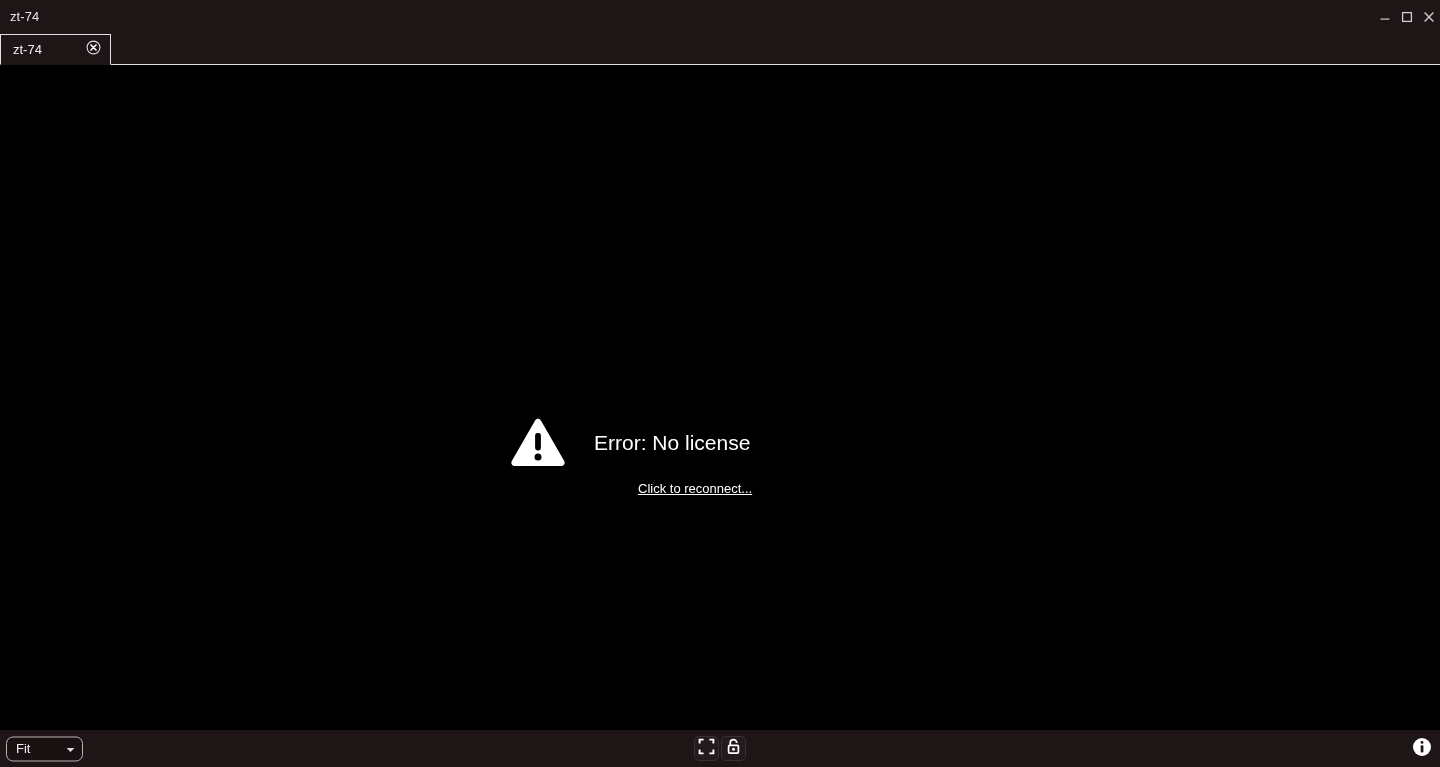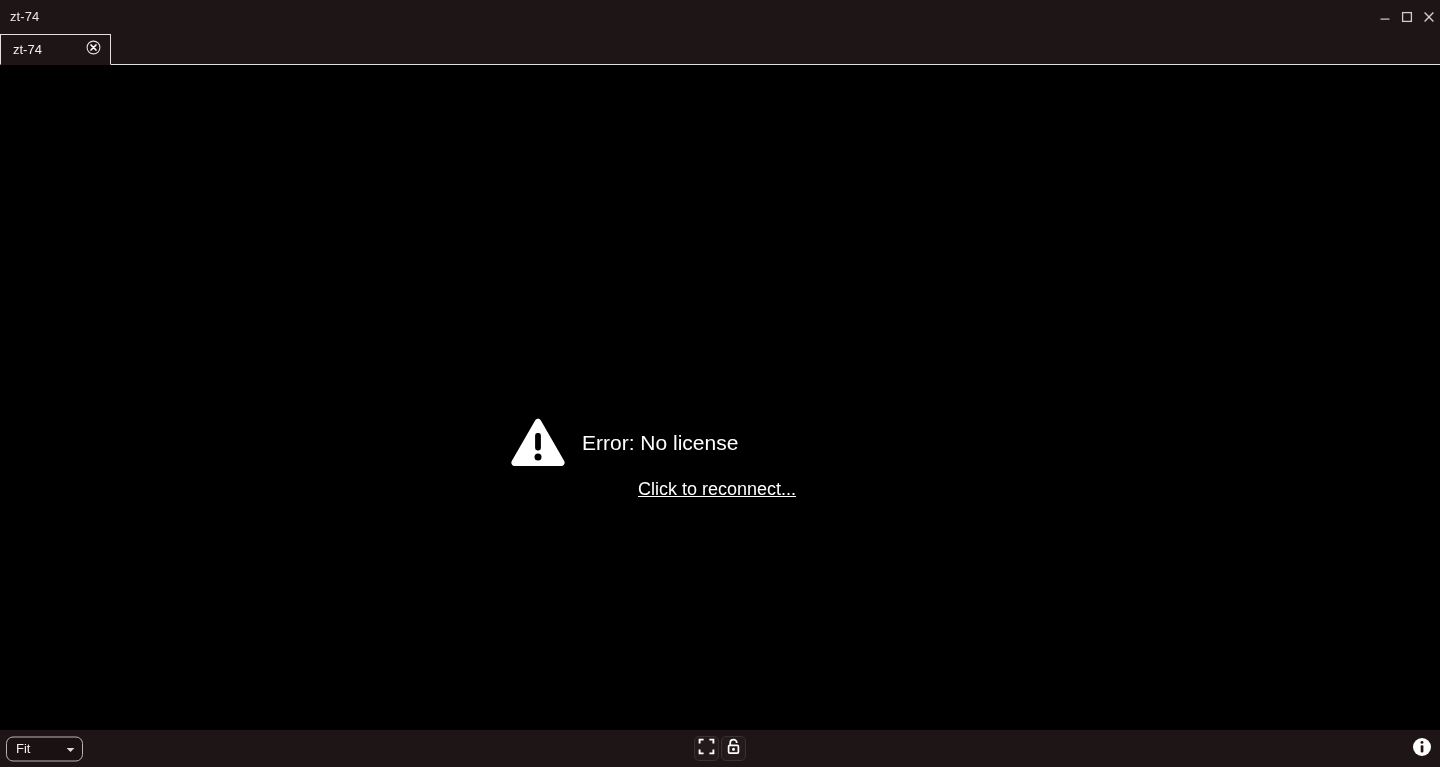--- a/index.html
+++ b/index.html
@@ -123,38 +123,38 @@
     top: 392px;
     transform: translate(-50%, -50%);
     display: flex;
     flex-direction: column;
     align-items: flex-start;
     width: 420px;
   }
   .error-row {
     display: flex;
     align-items: center;
-    gap: 16px;
+    gap: 28px;
   }
   .warn-icon {
     width: 56px;
     height: 52px;
     flex: 0 0 56px;
   }
   .error-text {
     color: #ffffff;
     font-size: 21px;
     line-height: 24px;
     white-space: nowrap;
   }
   .reconnect-link {
     margin-top: 12px;
     margin-left: 128px;
     color: #ffffff;
-    font-size: 18px;
+    font-size: 13px;
     line-height: 16px;
     text-decoration: underline;
     cursor: pointer;
     white-space: nowrap;
   }
 
   
   .bottom-bar {
     height: 37px;
     flex: 0 0 37px;

